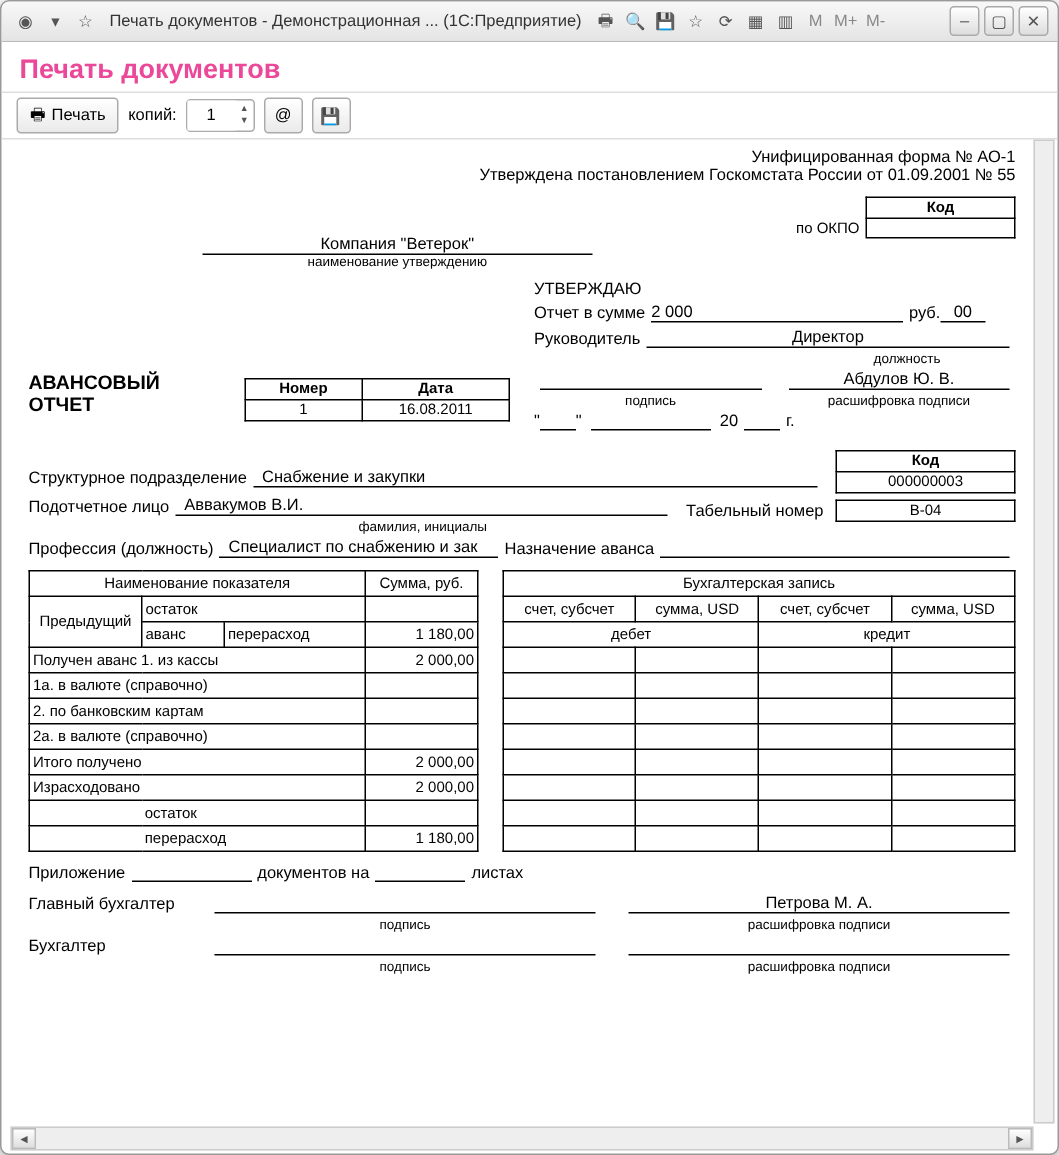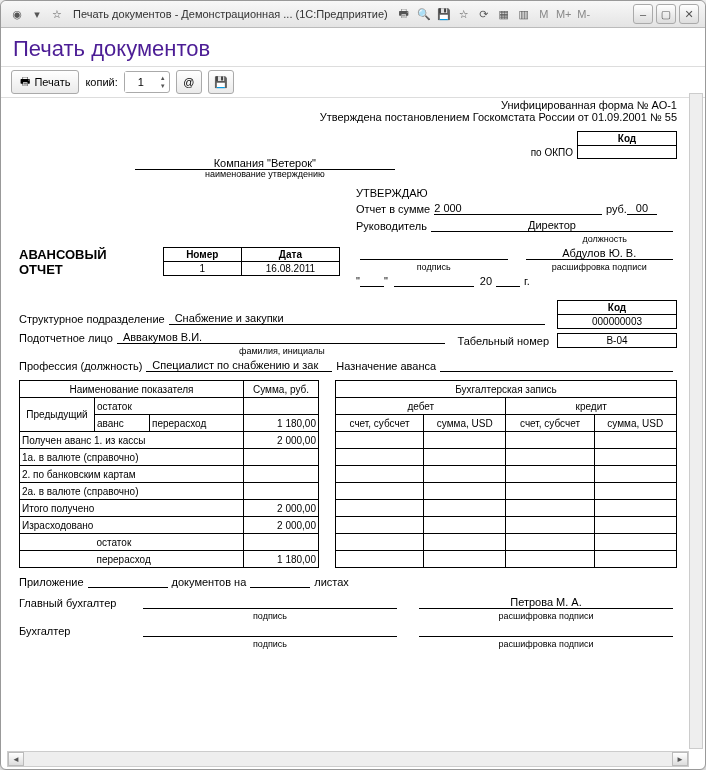--- a/index.html
+++ b/index.html
@@ -2,21 +2,21 @@
 <html><head>
 <meta charset="utf-8">
 <style>
 html,body{margin:0;padding:0;font-family:Arial,sans-serif;font-size:11px;background:#f5f5f5}
 .window{width:706px;height:770px;background:#fff;border:1px solid #999;border-radius:6px;box-shadow:0 2px 6px rgba(0,0,0,.3);box-sizing:border-box;position:relative;overflow:hidden}
 .titlebar{height:26px;background:linear-gradient(#f8f8f8,#e4e4e4);border-bottom:1px solid #bbb;display:flex;align-items:center;padding:0 6px;border-radius:6px 6px 0 0}
 .tb-ico{width:16px;height:16px;display:inline-flex;align-items:center;justify-content:center;margin:0 2px;color:#555}
 .tb-title{flex:0 0 auto;margin:0 6px;color:#333;font-size:11px}
 .tb-spacer{flex:1}
 .tb-btn{width:18px;height:18px;border:1px solid #aaa;border-radius:3px;background:linear-gradient(#fff,#ddd);margin-left:3px;display:inline-flex;align-items:center;justify-content:center;color:#555;font-size:11px}
-.win-title{padding:8px 12px 4px;font-size:22px;font-weight:normal;color:#4c1d95;border-bottom:1px solid #ddd}
+.win-title{padding:8px 12px 4px;font-size:18px;font-weight:bold;color:#ec4899;border-bottom:1px solid #ddd}
 .toolbar{height:30px;display:flex;align-items:center;padding:0 10px;gap:6px;border-bottom:1px solid #ddd}
 .btn{height:22px;border:1px solid #aaa;border-radius:3px;background:linear-gradient(#fff,#eaeaea);padding:0 8px;display:inline-flex;align-items:center;gap:4px;font-size:11px}
 .spin{display:inline-flex;align-items:center;border:1px solid #aaa;border-radius:3px;background:#fff;height:20px}
 .spin input{width:28px;border:0;text-align:center;font-size:11px;height:18px;outline:none}
 .spin-btns{display:flex;flex-direction:column}
 .spin-btns span{font-size:6px;line-height:8px;padding:0 3px;color:#555}
 .iconbtn{width:24px;height:22px;border:1px solid #aaa;border-radius:3px;background:linear-gradient(#fff,#eaeaea);display:inline-flex;align-items:center;justify-content:center}
 .content{position:absolute;top:92px;bottom:20px;left:6px;right:16px;overflow:auto;padding:6px 12px;box-sizing:border-box}
 .scrollbar-v{position:absolute;top:92px;bottom:20px;right:2px;width:12px;background:#eee;border:1px solid #ccc}
 .scrollbar-h{position:absolute;left:6px;right:16px;bottom:2px;height:14px;background:#eee;border:1px solid #ccc;display:flex;align-items:center}
@@ -114,21 +114,21 @@
                   <td></td>
                 </tr>
           </tbody>
             </table>
         </div>
       </div>
 
       <div class="two-col mt8">
         <div class="col" style="flex:1">
           <div style="height:60px"></div>
-          <div style="display:flex;align-items:flex-start;gap:0">
+          <div style="display:flex;align-items:flex-end;gap:0">
             <div style="font-weight:bold;font-size:13px;padding-bottom:4px;padding-right:10px">АВАНСОВЫЙ ОТЧЕТ</div>
             <table class="box">
               <tbody>
                   <tr>
                     <th style="width:70px">Номер</th>
                     <th style="width:90px">Дата</th>
                   </tr>
               <tr>
                     <td class="center">1</td>
                     <td class="center">16.08.2011</td>
@@ -270,28 +270,28 @@
           </tbody>
             </table>
         </div>
         <div style="flex:1">
           <table class="grid">
             <tbody>
                 <tr>
                   <th colspan="4">Бухгалтерская запись</th>
                 </tr>
             <tr>
-                  <th colspan="2">дебет</th>
-                  <th colspan="2">кредит</th>
-                </tr>
-            <tr>
                   <th>счет, субсчет</th>
                   <th>сумма, USD</th>
                   <th>счет, субсчет</th>
                   <th>сумма, USD</th>
+                </tr>
+            <tr>
+                  <th colspan="2">дебет</th>
+                  <th colspan="2">кредит</th>
                 </tr>
             <tr>
                   <td></td>
                   <td></td>
                   <td></td>
                   <td></td>
                 </tr>
             <tr>
                   <td></td>
                   <td></td>

